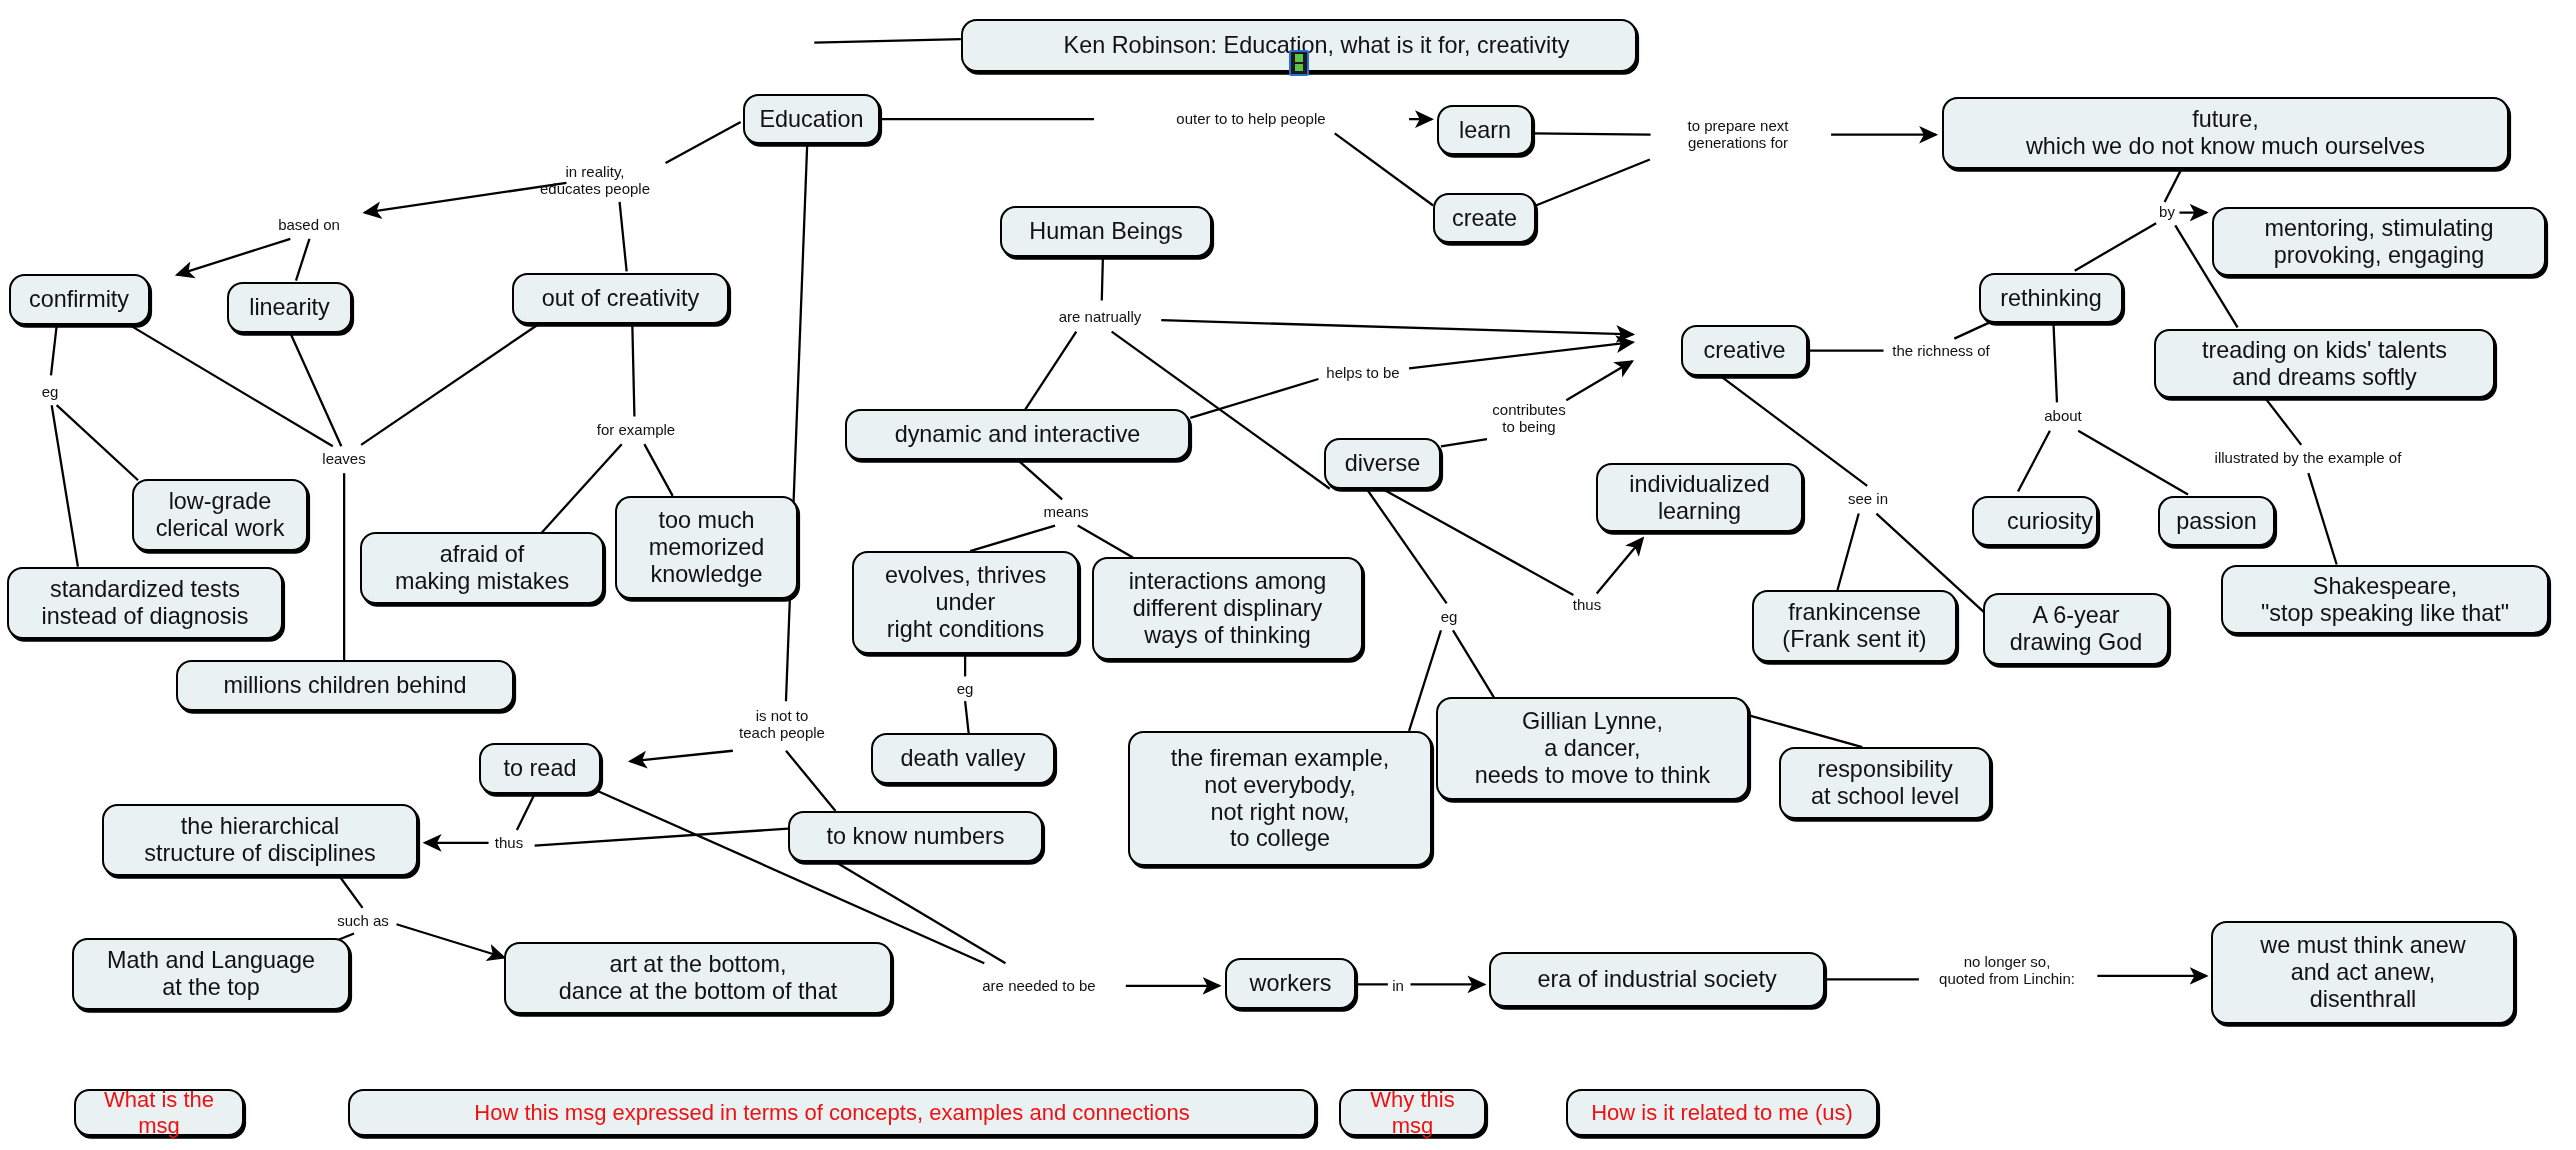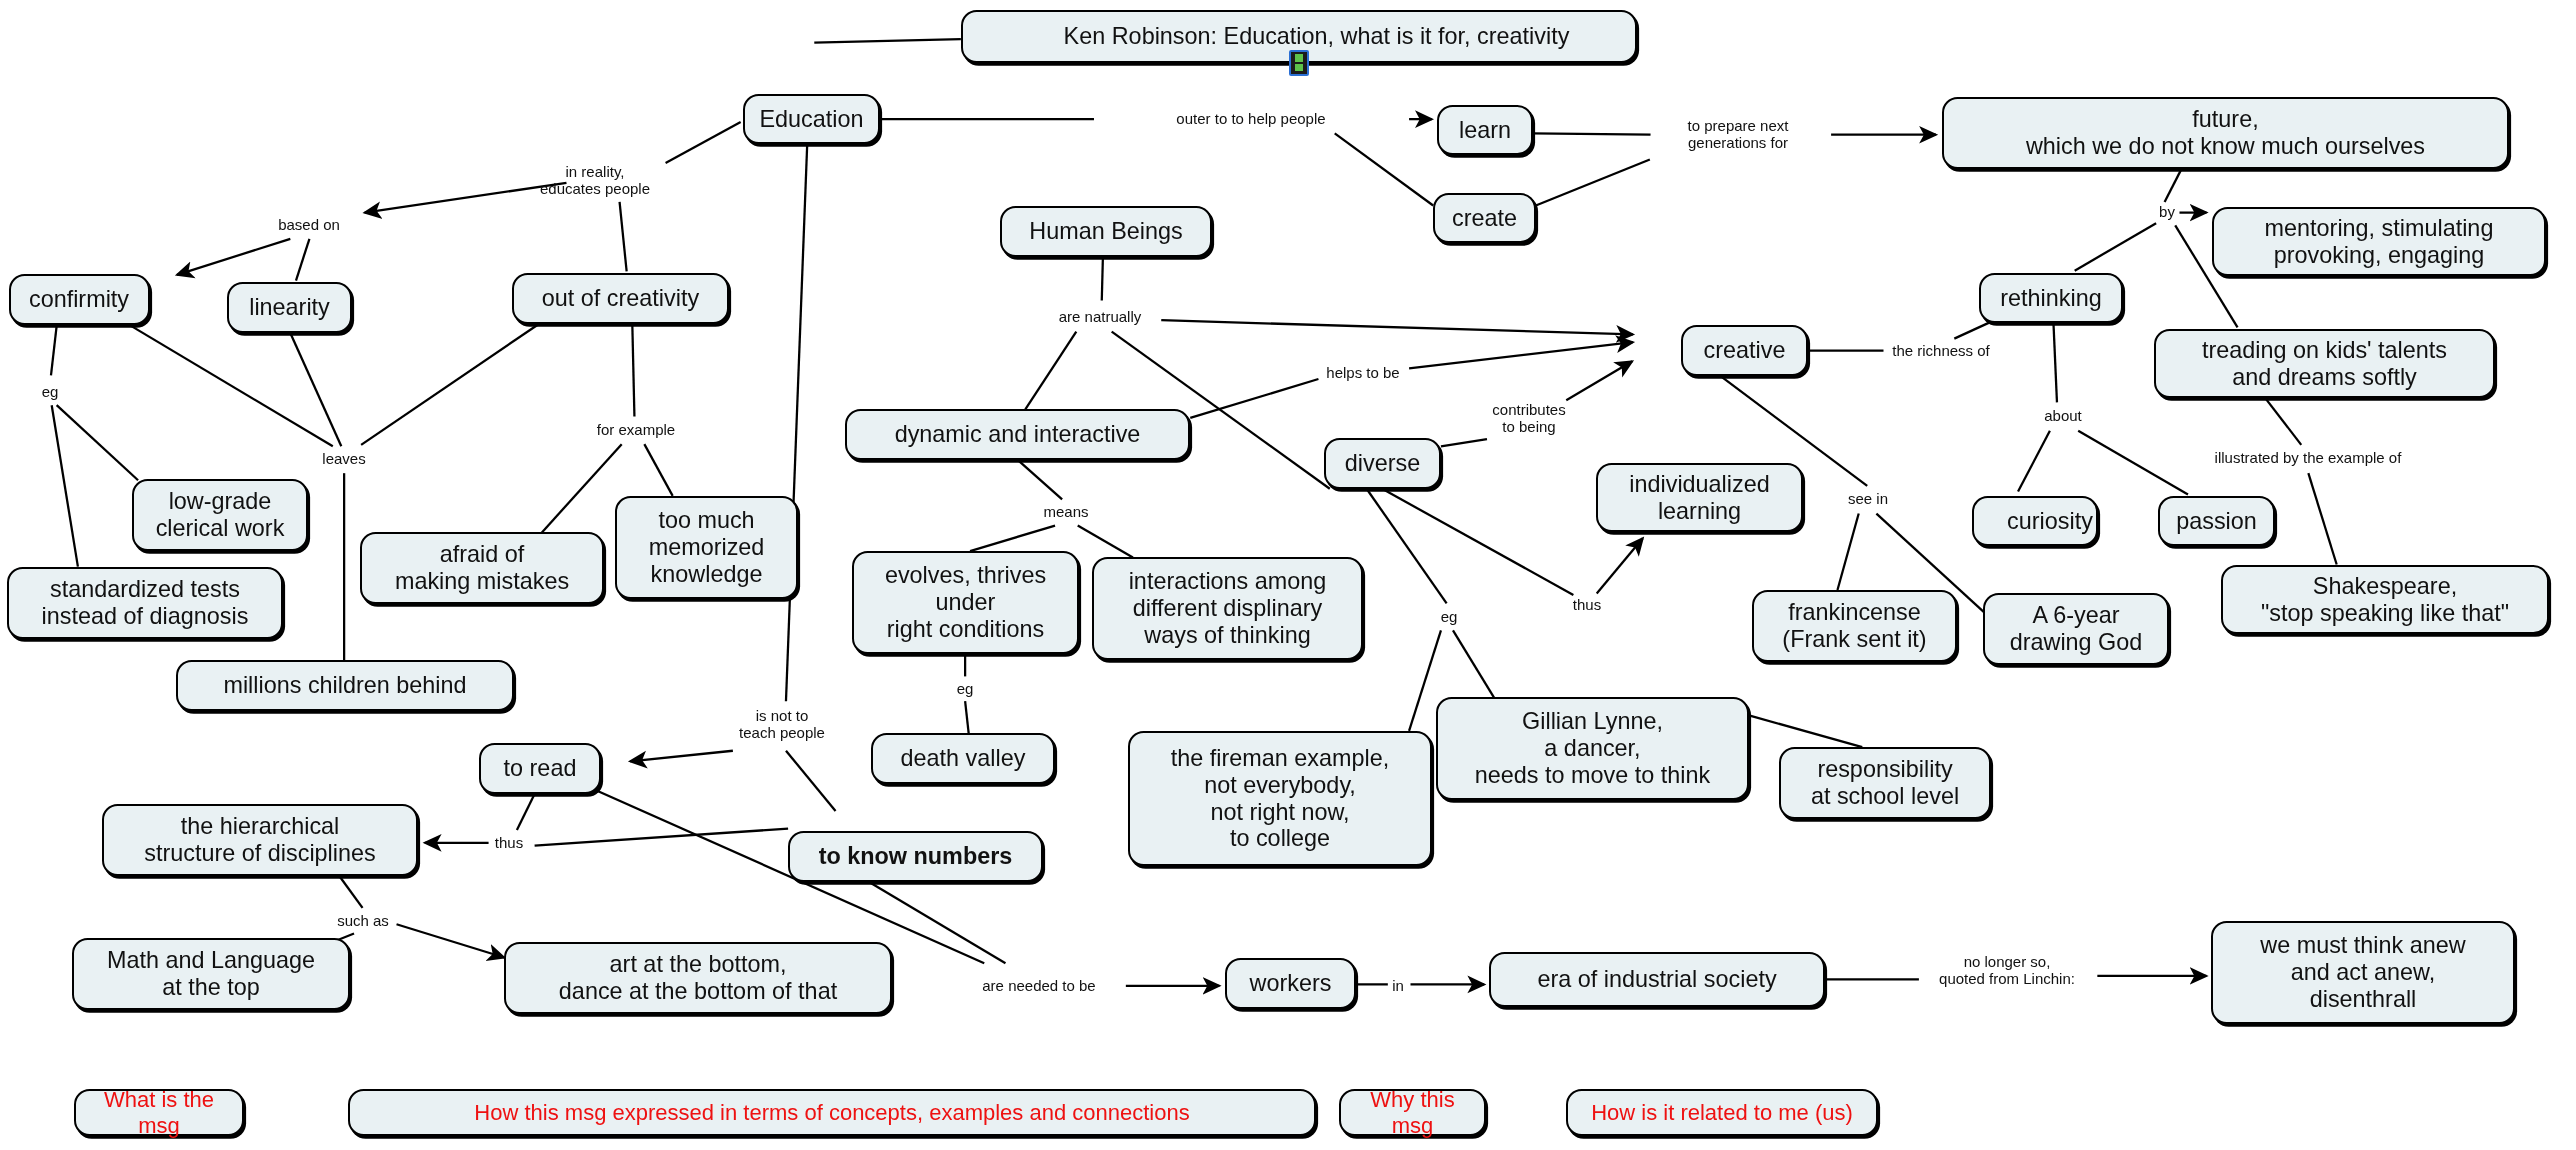--- a/index.html
+++ b/index.html
@@ -123,21 +123,21 @@
         <path d="M 1180 1217 L 1420 1360"></path>
         <path d="M 1590 1392 L 1722 1392" marker-end="url(#arrow)"></path>
         <path d="M 1915 1390 L 1960 1390"></path>
         <path d="M 1992 1390 L 2096 1390" marker-end="url(#arrow)"></path>
         <path d="M 2577 1383 L 2710 1383"></path>
         <path d="M 2962 1378 L 3116 1378" marker-end="url(#arrow)"></path>
       </g>
   </svg>
 
   <div id="nodes-layer">
-      <div class="node" style="left: 961px; top: 10px; width: 676px; height: 53px; padding-left: 45px;">Ken Robinson: Education, what is it for, creativity</div>
+      <div class="node" style="left: 961px; top: 19px; width: 676px; height: 53px; padding-left: 45px;">Ken Robinson: Education, what is it for, creativity</div>
       <div class="node" style="left: 743px; top: 94px; width: 137px; height: 50px;">Education</div>
       <div class="node" style="left: 1437px; top: 105px; width: 96px; height: 50px;">learn</div>
       <div class="node" style="left: 1433px; top: 193px; width: 103px; height: 50px;">create</div>
       <div class="node" style="left: 1942px; top: 97px; width: 567px; height: 72px;">future,
 which we do not know much ourselves</div>
       <div class="node" style="left: 2212px; top: 207px; width: 334px; height: 69px;">mentoring, stimulating
 provoking, engaging</div>
       <div class="node" style="left: 1979px; top: 273px; width: 144px; height: 50px;">rethinking</div>
       <div class="node" style="left: 2154px; top: 329px; width: 341px; height: 69px;">treading on kids' talents
 and dreams softly</div>
@@ -178,21 +178,21 @@
       <div class="node" style="left: 1436px; top: 697px; width: 313px; height: 103px;">Gillian Lynne,
 a dancer,
 needs to move to think</div>
       <div class="node" style="left: 1752px; top: 590px; width: 205px; height: 72px;">frankincense
 (Frank sent it)</div>
       <div class="node" style="left: 1983px; top: 593px; width: 186px; height: 72px;">A 6-year
 drawing God</div>
       <div class="node" style="left: 1779px; top: 747px; width: 212px; height: 72px;">responsibility
 at school level</div>
       <div class="node" style="left: 479px; top: 743px; width: 122px; height: 51px;">to read</div>
-      <div class="node" style="left: 788px; top: 831px; width: 255px; height: 51px; font-weight: bold;">to know numbers</div>
+      <div class="node" style="left: 788px; top: 811px; width: 255px; height: 51px;">to know numbers</div>
       <div class="node" style="left: 102px; top: 804px; width: 316px; height: 72px;">the hierarchical
 structure of disciplines</div>
       <div class="node" style="left: 72px; top: 938px; width: 278px; height: 72px;">Math and Language
 at the top</div>
       <div class="node" style="left: 504px; top: 942px; width: 388px; height: 72px;">art at the bottom,
 dance at the bottom of that</div>
       <div class="node" style="left: 1225px; top: 958px; width: 131px; height: 51px;">workers</div>
       <div class="node" style="left: 1489px; top: 952px; width: 336px; height: 55px;">era of industrial society</div>
       <div class="node" style="left: 2211px; top: 921px; width: 304px; height: 103px;">we must think anew
 and act anew,

